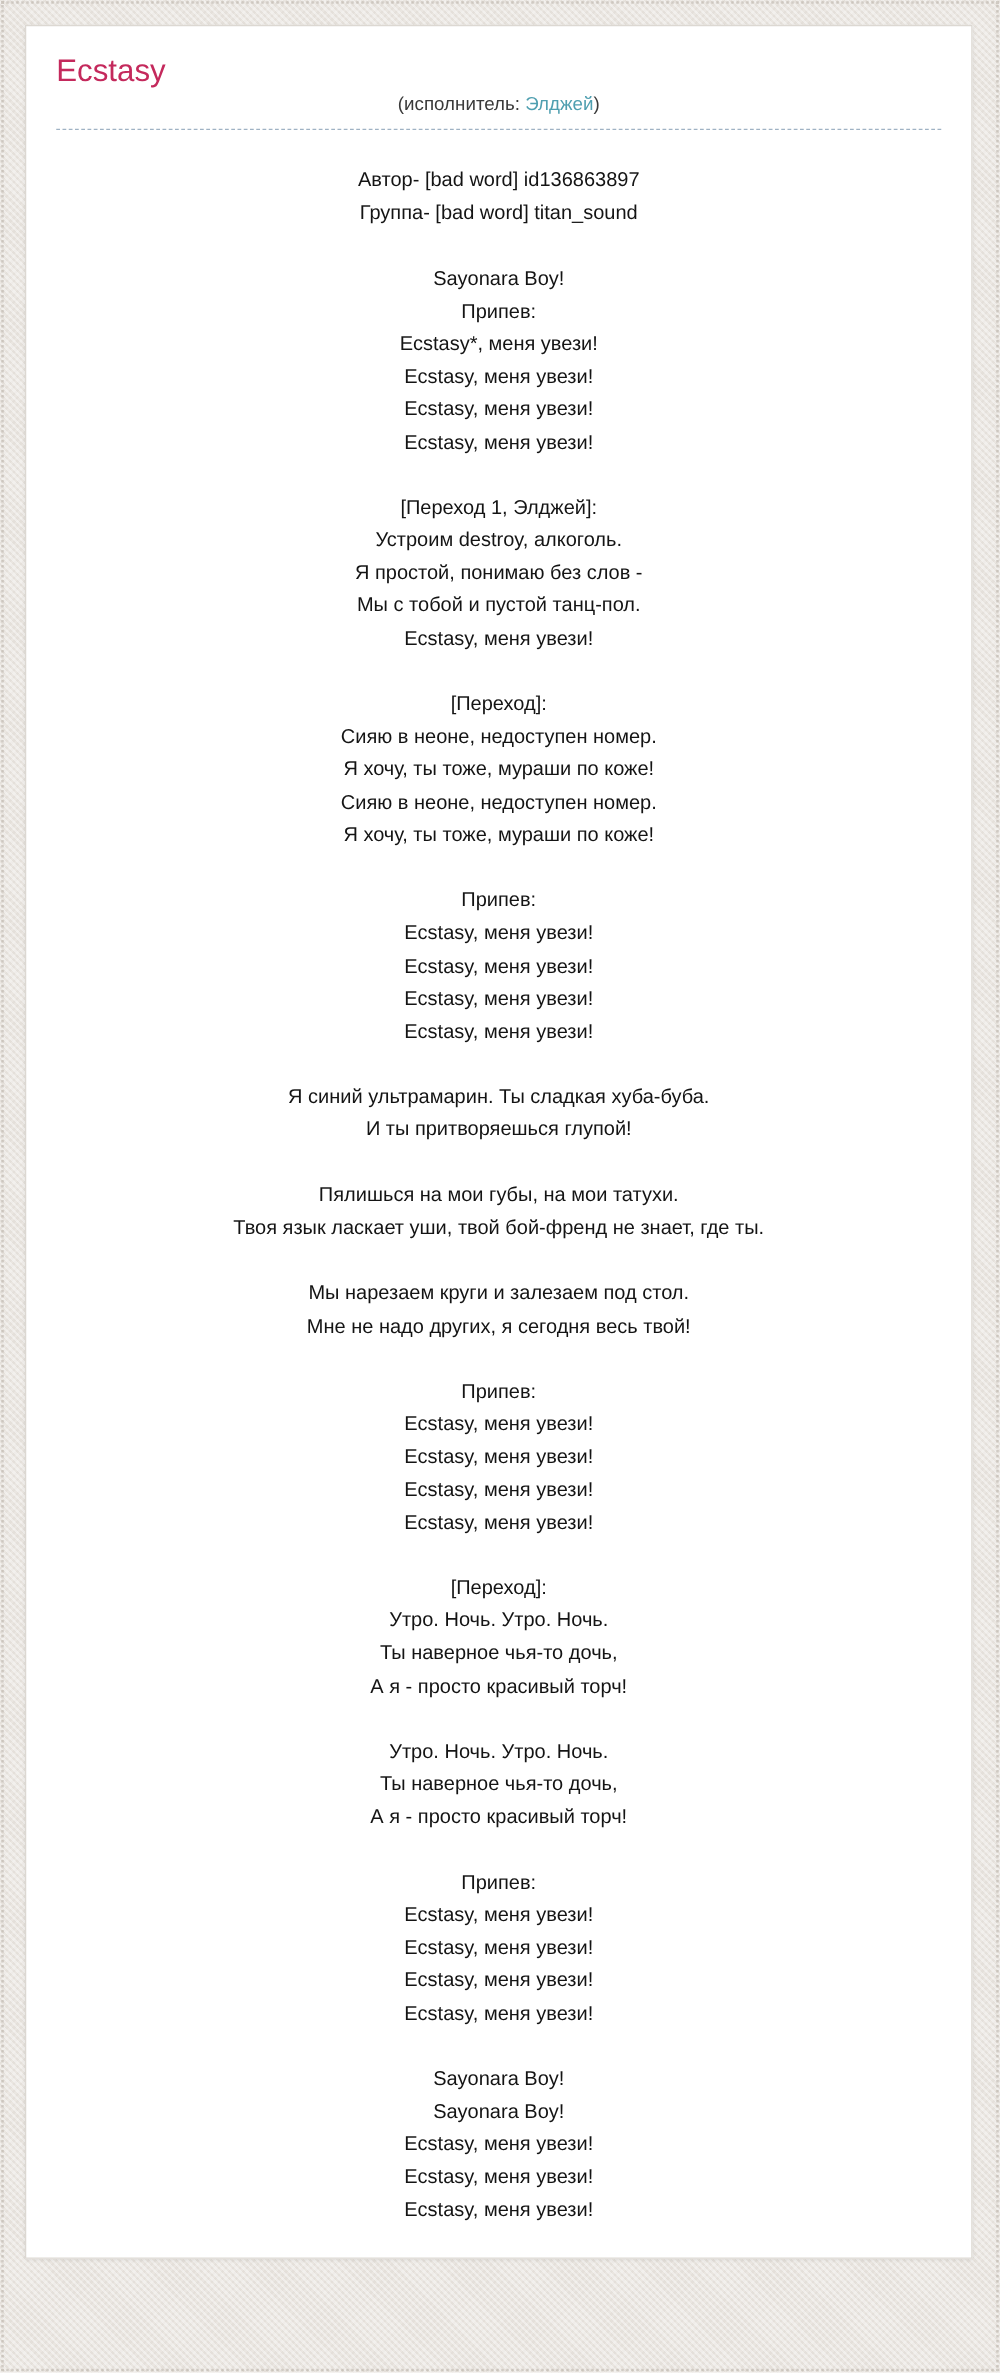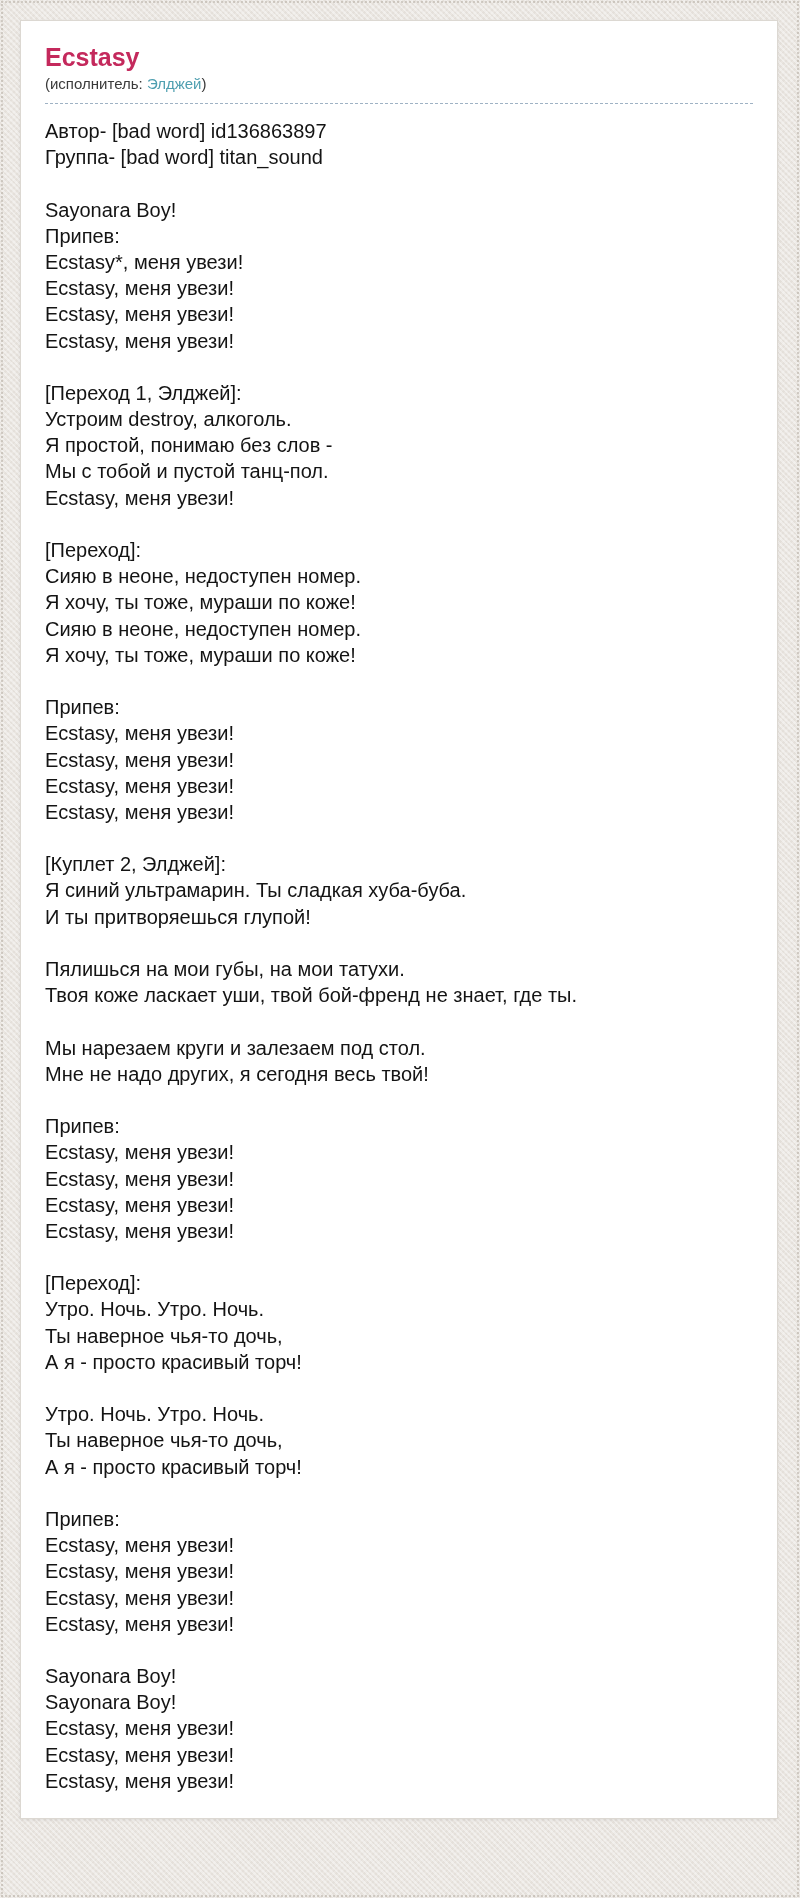--- a/index.html
+++ b/index.html
@@ -32,40 +32,42 @@
     box-sizing: border-box;
     background: #ffffff;
     border: 1px solid #dcd8d2;
     box-shadow: 0 1px 3px rgba(0,0,0,0.08);
     padding: 22px 24px 24px 24px;
   }
   .song-title {
     margin: 0;
     font-size: 25px;
     line-height: 28px;
-    font-weight: bold;
+    font-weight: normal;
     color: #c4295c;
   }
   .artist-line {
     margin-top: 2px;
     font-size: 15px;
     line-height: 21px;
     color: #3a3a3a;
     padding-bottom: 9px;
     border-bottom: 1px dashed #9fb2c4;
+    text-align: center;
   }
   .artist-link {
     color: #4f9fb0;
     text-decoration: none;
     cursor: pointer;
   }
   .lyrics {
-    margin-top: 14px;
-    font-size: 20px;
+    margin-top: 28px;
+    font-size: 16px;
     color: #141414;
+    text-align: center;
   }
   .lyrics .lyric-line {
     height: 26.2px;
     line-height: 26.2px;
     white-space: nowrap;
   }
 </style>
 </head>
 <body>
 
@@ -100,26 +102,25 @@
       <div class="lyric-line">Я хочу, ты тоже, мураши по коже!</div>
       <div class="lyric-line">Сияю в неоне, недоступен номер.</div>
       <div class="lyric-line">Я хочу, ты тоже, мураши по коже!</div>
       <div class="lyric-line"></div>
       <div class="lyric-line">Припев:</div>
       <div class="lyric-line">Ecstasy, меня увези!</div>
       <div class="lyric-line">Ecstasy, меня увези!</div>
       <div class="lyric-line">Ecstasy, меня увези!</div>
       <div class="lyric-line">Ecstasy, меня увези!</div>
       <div class="lyric-line"></div>
-      <div class="lyric-line">[Куплет 2, Элджей]:</div>
       <div class="lyric-line">Я синий ультрамарин. Ты сладкая хуба-буба.</div>
       <div class="lyric-line">И ты притворяешься глупой!</div>
       <div class="lyric-line"></div>
       <div class="lyric-line">Пялишься на мои губы, на мои татухи.</div>
-      <div class="lyric-line">Твоя коже ласкает уши, твой бой-френд не знает, где ты.</div>
+      <div class="lyric-line">Твоя язык ласкает уши, твой бой-френд не знает, где ты.</div>
       <div class="lyric-line"></div>
       <div class="lyric-line">Мы нарезаем круги и залезаем под стол.</div>
       <div class="lyric-line">Мне не надо других, я сегодня весь твой!</div>
       <div class="lyric-line"></div>
       <div class="lyric-line">Припев:</div>
       <div class="lyric-line">Ecstasy, меня увези!</div>
       <div class="lyric-line">Ecstasy, меня увези!</div>
       <div class="lyric-line">Ecstasy, меня увези!</div>
       <div class="lyric-line">Ecstasy, меня увези!</div>
       <div class="lyric-line"></div>

